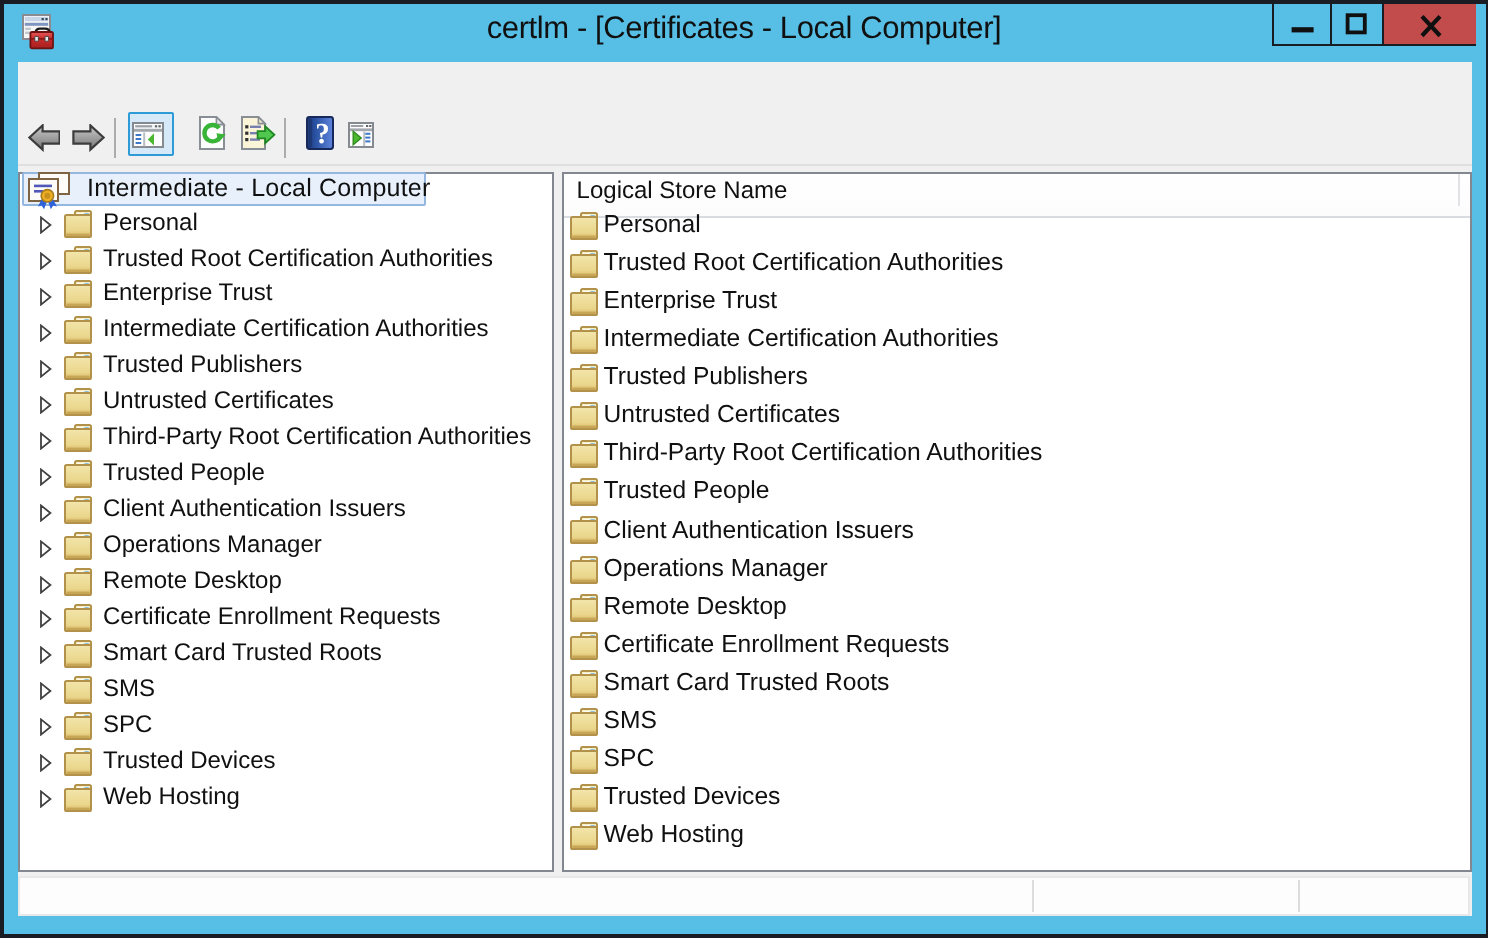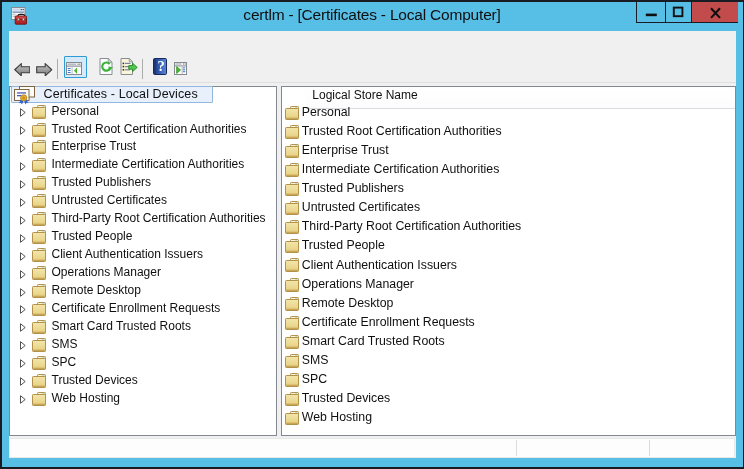--- a/index.html
+++ b/index.html
@@ -25,21 +25,21 @@
 .lpane { position:absolute; left:0px; width:268px; top:0; bottom:0; background:#FFFFFF; border:1px solid #828790; }
 .rpane { position:absolute; left:272.8px; right:0px; top:0; bottom:0; background:#FFFFFF; border:1px solid #828790; }
 .trow { position:absolute; left:0; height:18px; width:100%; font-size:12px; }
 .trow .tri { position:absolute; left:10.5px; top:5px; }
 .trow .fold { position:absolute; left:22px; top:1.5px; }
 .trow .lbl { position:absolute; left:42px; top:0.5px; white-space:nowrap; color:#101010; }
 .rootrow { position:absolute; left:0; top:-1px; height:18px; width:100%; font-size:12.5px; letter-spacing:0.1px; }
 .rootrow .ric { position:absolute; left:3.5px; top:0px; z-index:2; }
 .rootsel { position:absolute; left:1.5px; top:0px; height:17.5px; width:202px; background:#E7F0FB; border:1px solid #94B7E0; border-radius:1px; }
 .rootsel .lbl { position:absolute; left:31.5px; top:0px; white-space:nowrap; color:#101010; }
-.hdr { position:absolute; left:0; right:0; top:0; height:22px; background:linear-gradient(#FFFFFF,#FCFCFC); border-bottom:1px solid #D8DCE0;margin-left:24px; }
+.hdr { position:absolute; left:0; right:0; top:0; height:22px; background:linear-gradient(#FFFFFF,#FCFCFC); border-bottom:1px solid #D8DCE0; }
 .hdrcell { position:absolute; left:0; width:448px; top:0; height:16.5px; border-right:1px solid #E2E2E6; }
 .hdr .htxt { position:absolute; left:6px; top:1.5px; font-size:12px; color:#101010; white-space:nowrap; }
 .rrow { position:absolute; left:0; height:19px; width:100%; font-size:12.3px; }
 .rrow .fold { position:absolute; left:2.5px; top:2px; }
 .rrow .lbl { position:absolute; left:19.5px; top:1.2px; white-space:nowrap; color:#101010; }
 .statusbar { position:absolute; left:0.5px; right:0.5px; bottom:0; height:20.5px; background:#FDFDFD; border:1px solid #E8E8E8; }
 .sdiv { position:absolute; top:1px; bottom:1px; width:1px; background:#DCDCDC; }
 u { text-decoration:underline; text-underline-offset:1.5px; }
 </style></head>
 <body>
@@ -169,21 +169,21 @@
 <rect x="6.5" y="0.5" width="15" height="10.5" fill="#FDFCF8" stroke="#7E6443" stroke-width="1"></rect>
 <rect x="1.5" y="3.5" width="14.5" height="11" fill="#FDFCF8" stroke="#7E6443" stroke-width="1"></rect>
 <rect x="4" y="6.3" width="9" height="1.3" fill="#5058B8"></rect>
 <rect x="4" y="9" width="4.5" height="1.3" fill="#5058B8"></rect>
 <polygon points="8.4,12.5 10.9,13.8 9,18.6 7.8,16.8 6,17.2" fill="#2E63D8"></polygon>
 <polygon points="13,12.5 10.7,13.8 12.4,18.6 13.6,16.8 15.4,17.2" fill="#2E63D8"></polygon>
 <circle cx="10.7" cy="11.9" r="3.1" fill="#EDAF24" stroke="#A87B1E" stroke-width="0.8"></circle>
 <circle cx="10.7" cy="11.9" r="1.5" fill="#C8901C"></circle>
 </svg></span>
           <span class="rootsel">
-              <span class="lbl">Certificates - Local Devices</span>
+              <span class="lbl">Intermediate - Local Computer</span>
             </span>
         </div>
 <div class="trow" style="top:16.5px">
             <svg class="tri" width="6" height="9" viewBox="0 0 6 9">
               <polygon points="0.5,0.7 5.2,4.5 0.5,8.3" fill="#FFFFFF" stroke="#404040" stroke-width="0.9" stroke-linejoin="miter"></polygon>
             </svg>
             <svg class="fold" width="14" height="14" viewBox="0 0 14 14">
 <defs>
                 <linearGradient id="fg" x1="0" y1="0" x2="0" y2="1">
 <stop offset="0" stop-color="#F3E6AC"></stop>

